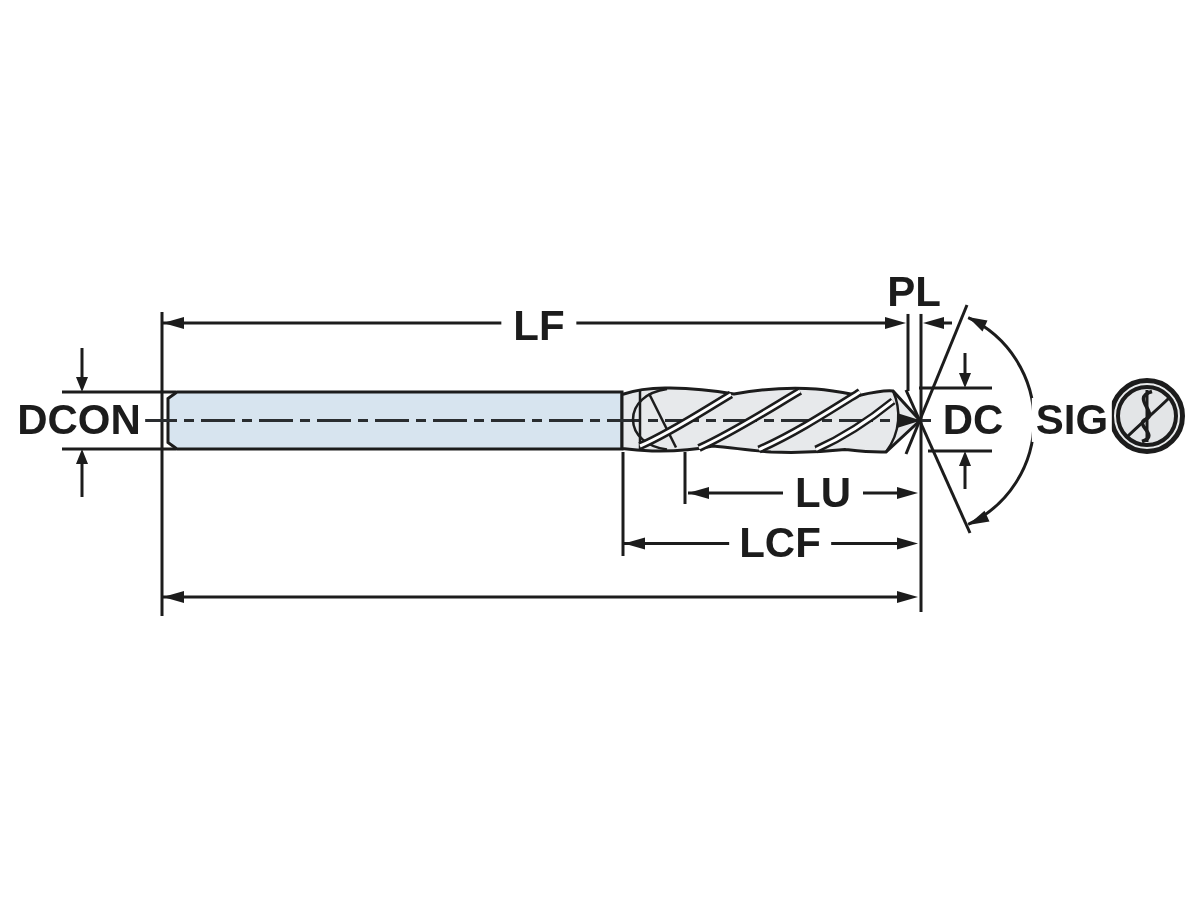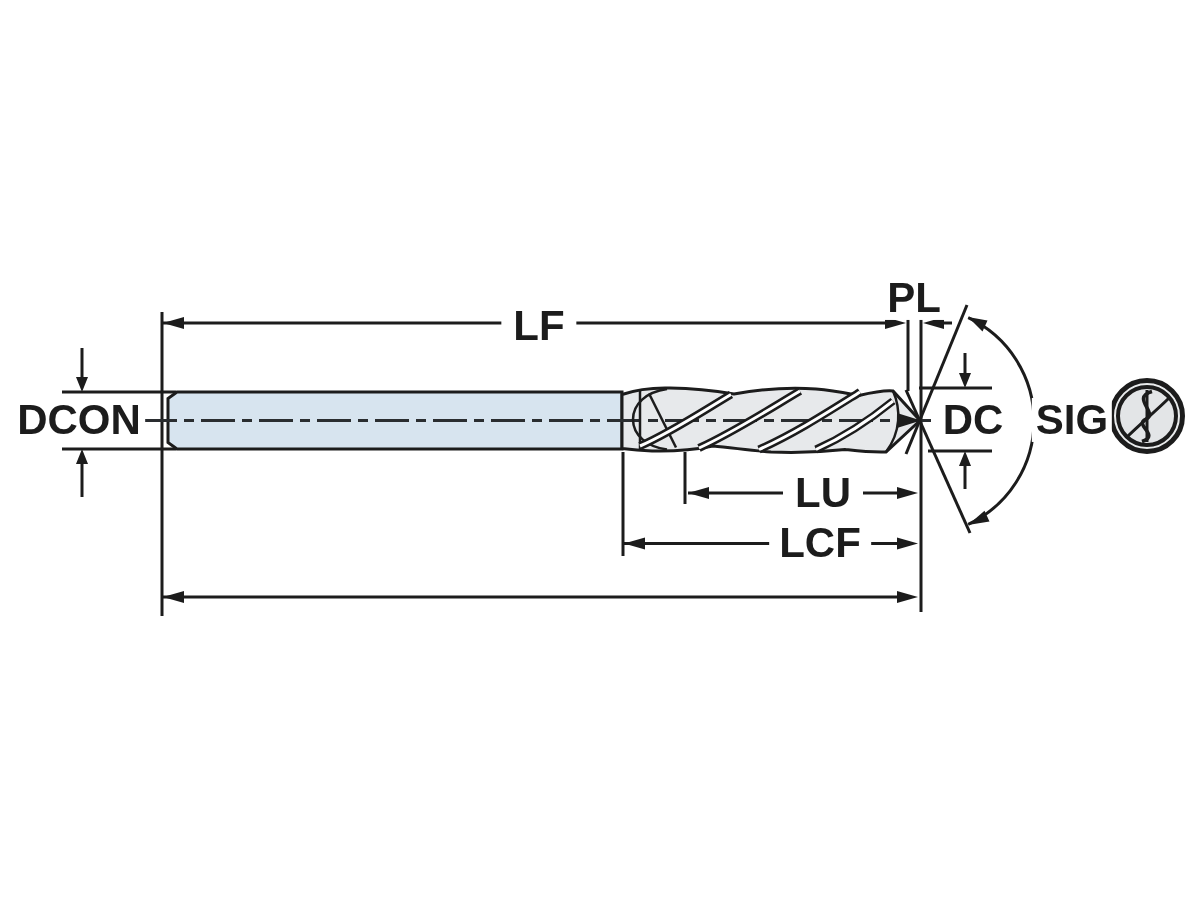--- a/index.html
+++ b/index.html
@@ -112,24 +112,24 @@
         <path d="M1169,398 C1157,410 1139,425 1128,436" stroke-width="3"></path>
       </g>
 
     </g>
   </svg>
 
   <div class="dim-label pad4" style="left:79px;top:420px;">DCON</div>
 
   <div class="dim-label pad12" style="left:539px;top:326px;">LF</div>
 
-  <div class="dim-label pad6" style="left:914px;top:298px;">PL</div>
+  <div class="dim-label pad6" style="left:914px;top:292px;">PL</div>
 
   <div class="dim-label pad4" style="left:973px;top:420px;text-align:right;">DC</div>
 
   <div class="dim-label pad4" style="left:1072px;top:420px;">SIG</div>
 
   <div class="dim-label pad12" style="left:823px;top:493px;">LU</div>
 
-  <div class="dim-label pad10" style="left:820px;top:543px;">LCF</div>
+  <div class="dim-label pad10" style="left:780px;top:543px;">LCF</div>
 
 
 </div>
 
 </body></html>

